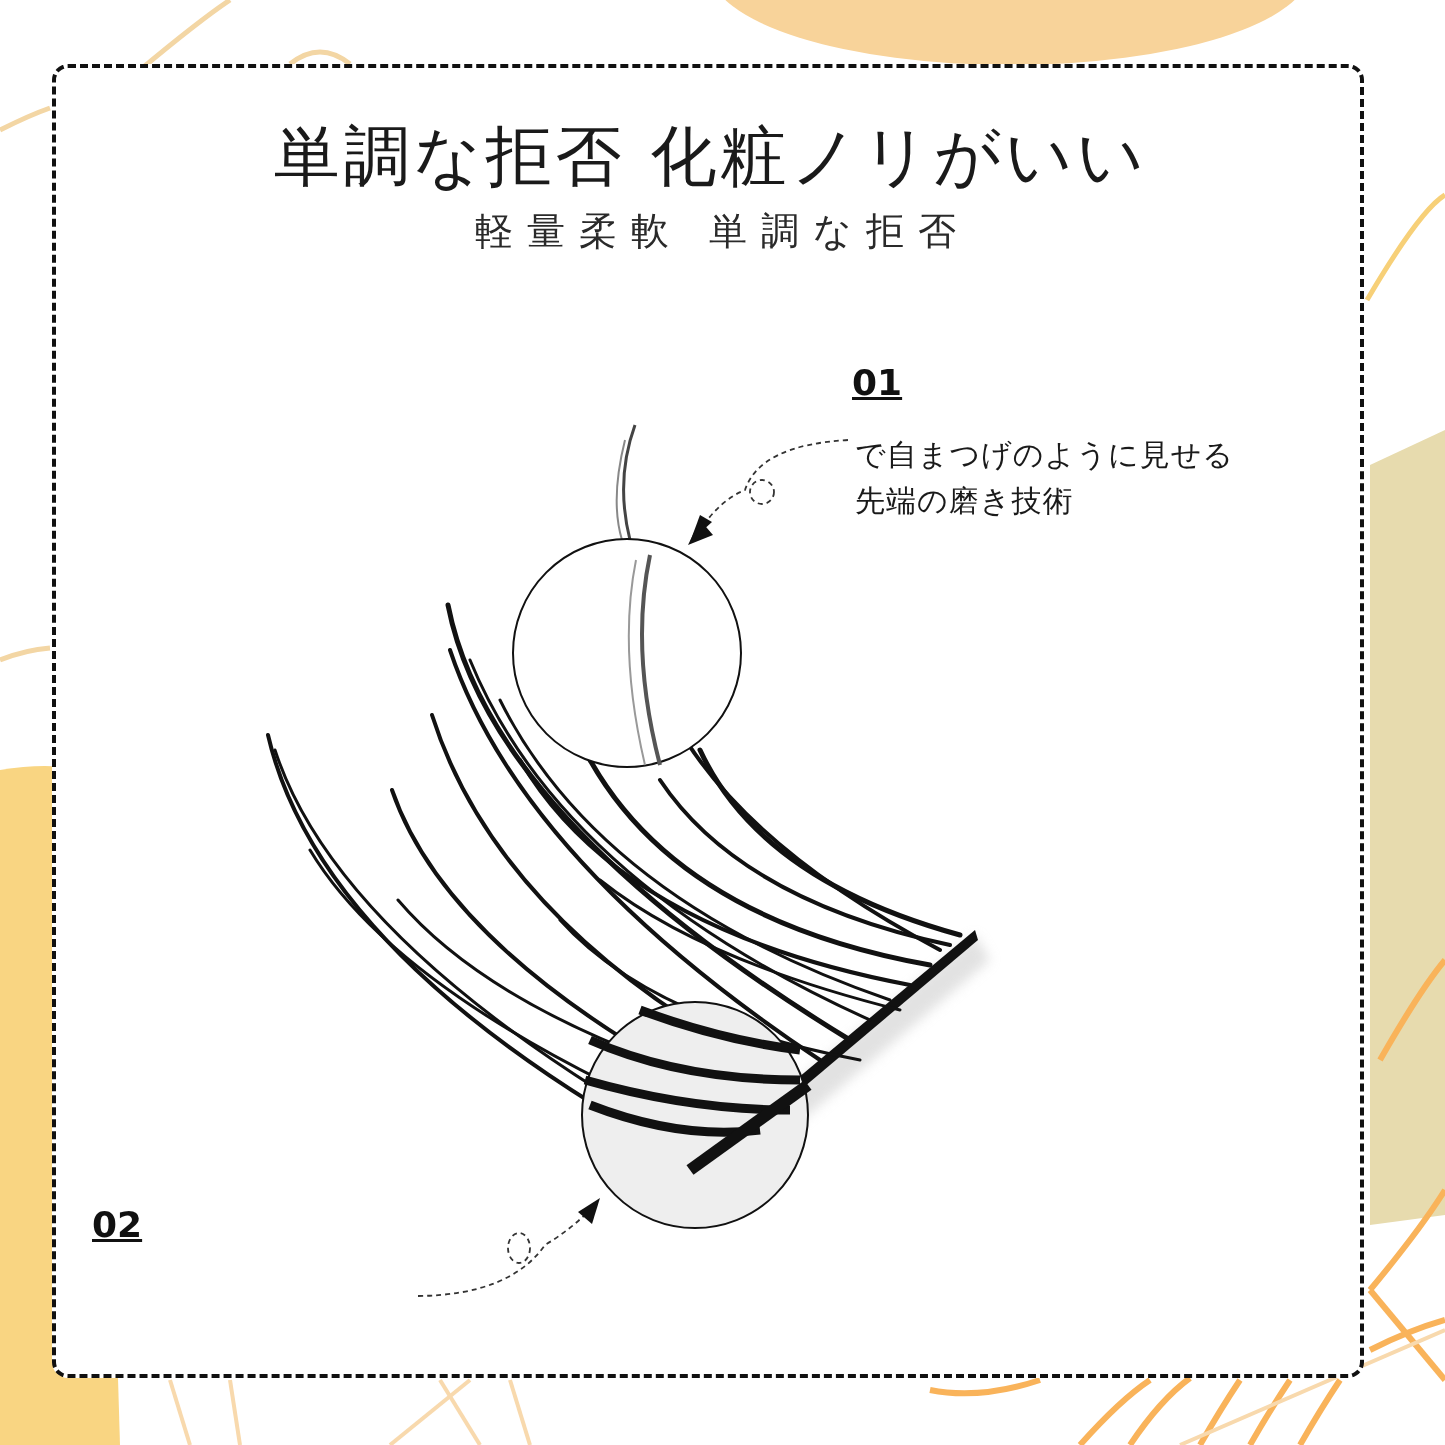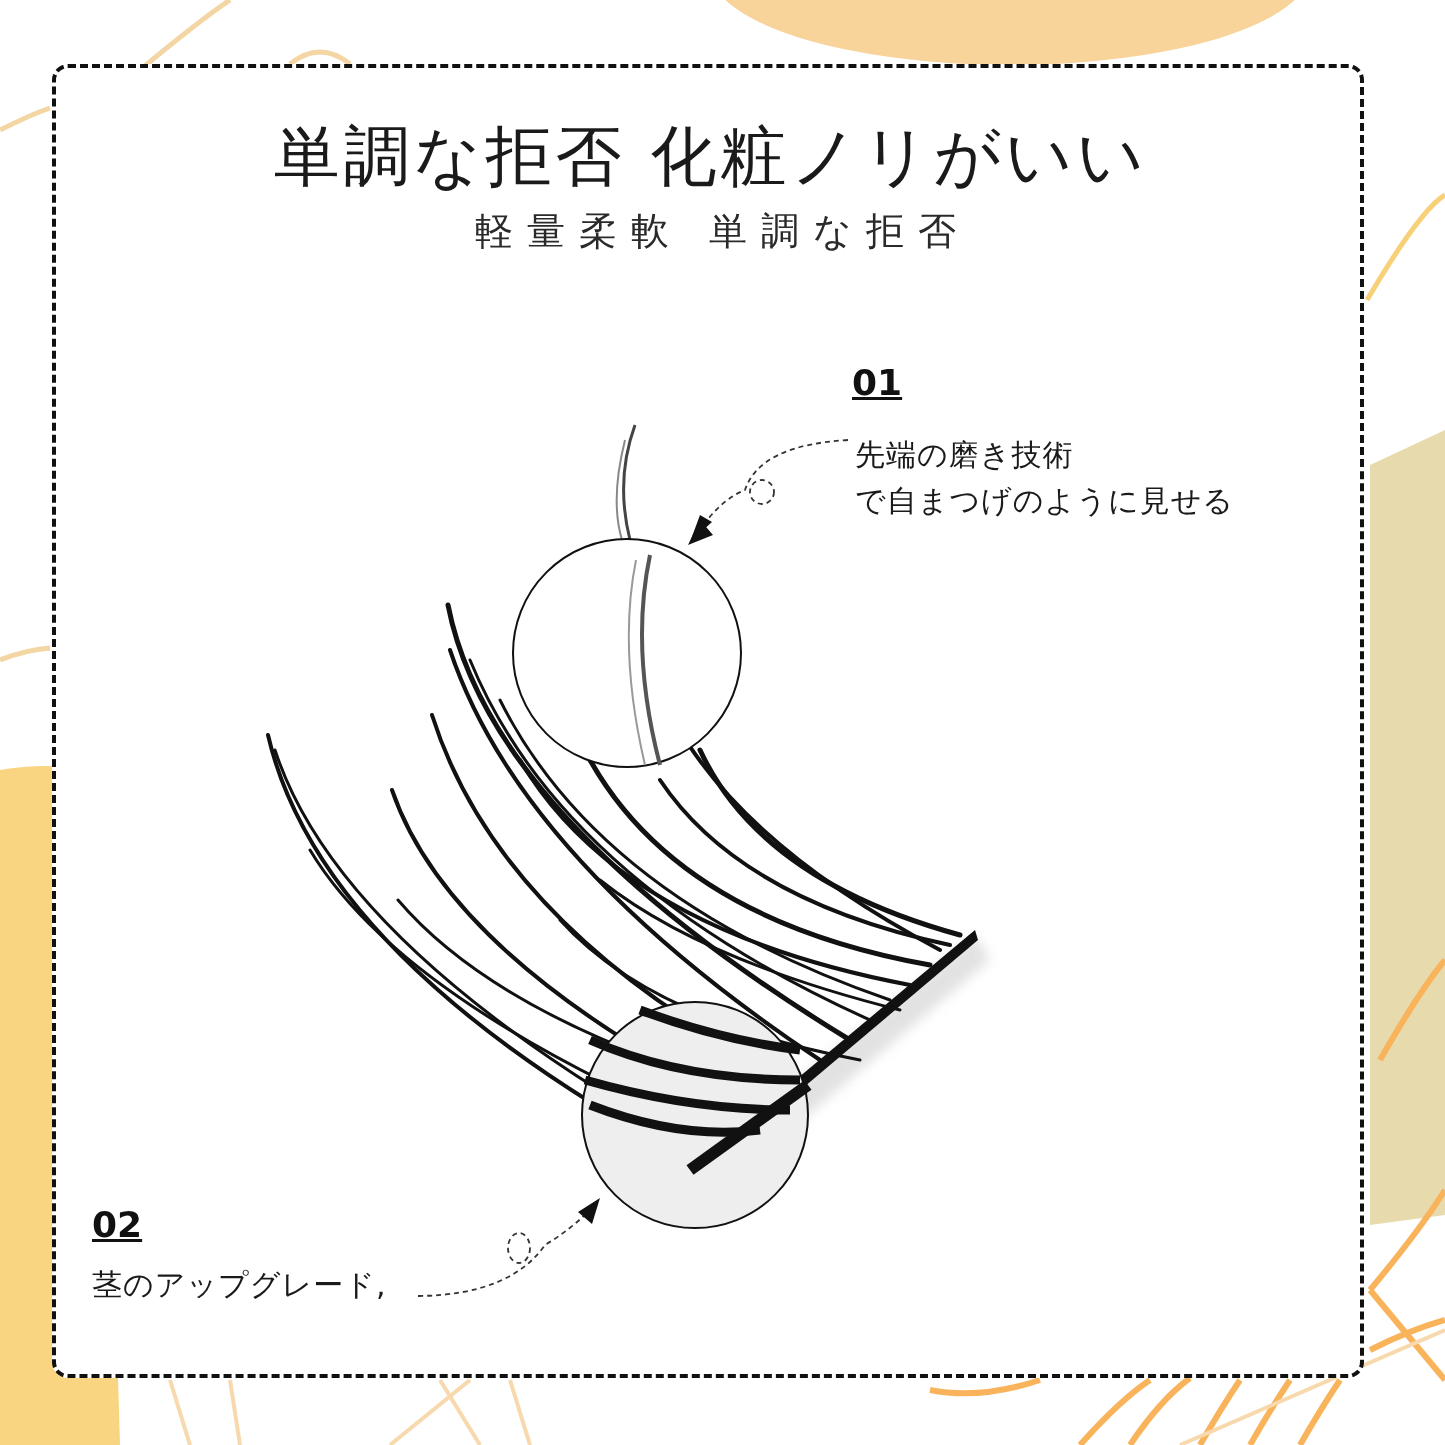--- a/index.html
+++ b/index.html
@@ -138,20 +138,19 @@
 
   <g stroke="#333" stroke-width="1.8" fill="none" stroke-dasharray="5 4">
     <path d="M418 1296 Q510 1295 545 1245 Q570 1230 590 1210"></path>
     <ellipse cx="519" cy="1248" rx="11" ry="15"></ellipse>
   </g>
   <path d="M600 1198 L578 1212 L592 1224 Z" fill="#111"></path>
 </svg>
 
 <div class="num" style="left:852px; top:362px;">01</div>
 <div class="desc" style="left:855px; top:432px;">
+  <div>で自まつげのように見せる</div>
   <div>先端の磨き技術</div>
-  <div>で自まつげのように見せる</div>
 </div>
 
 <div class="num" style="left:92px; top:1204px;">02</div>
 <div class="desc" style="left:92px; top:1262px;">
-  <div>茎のアップグレード,</div>
 </div>
 
 </body></html>

